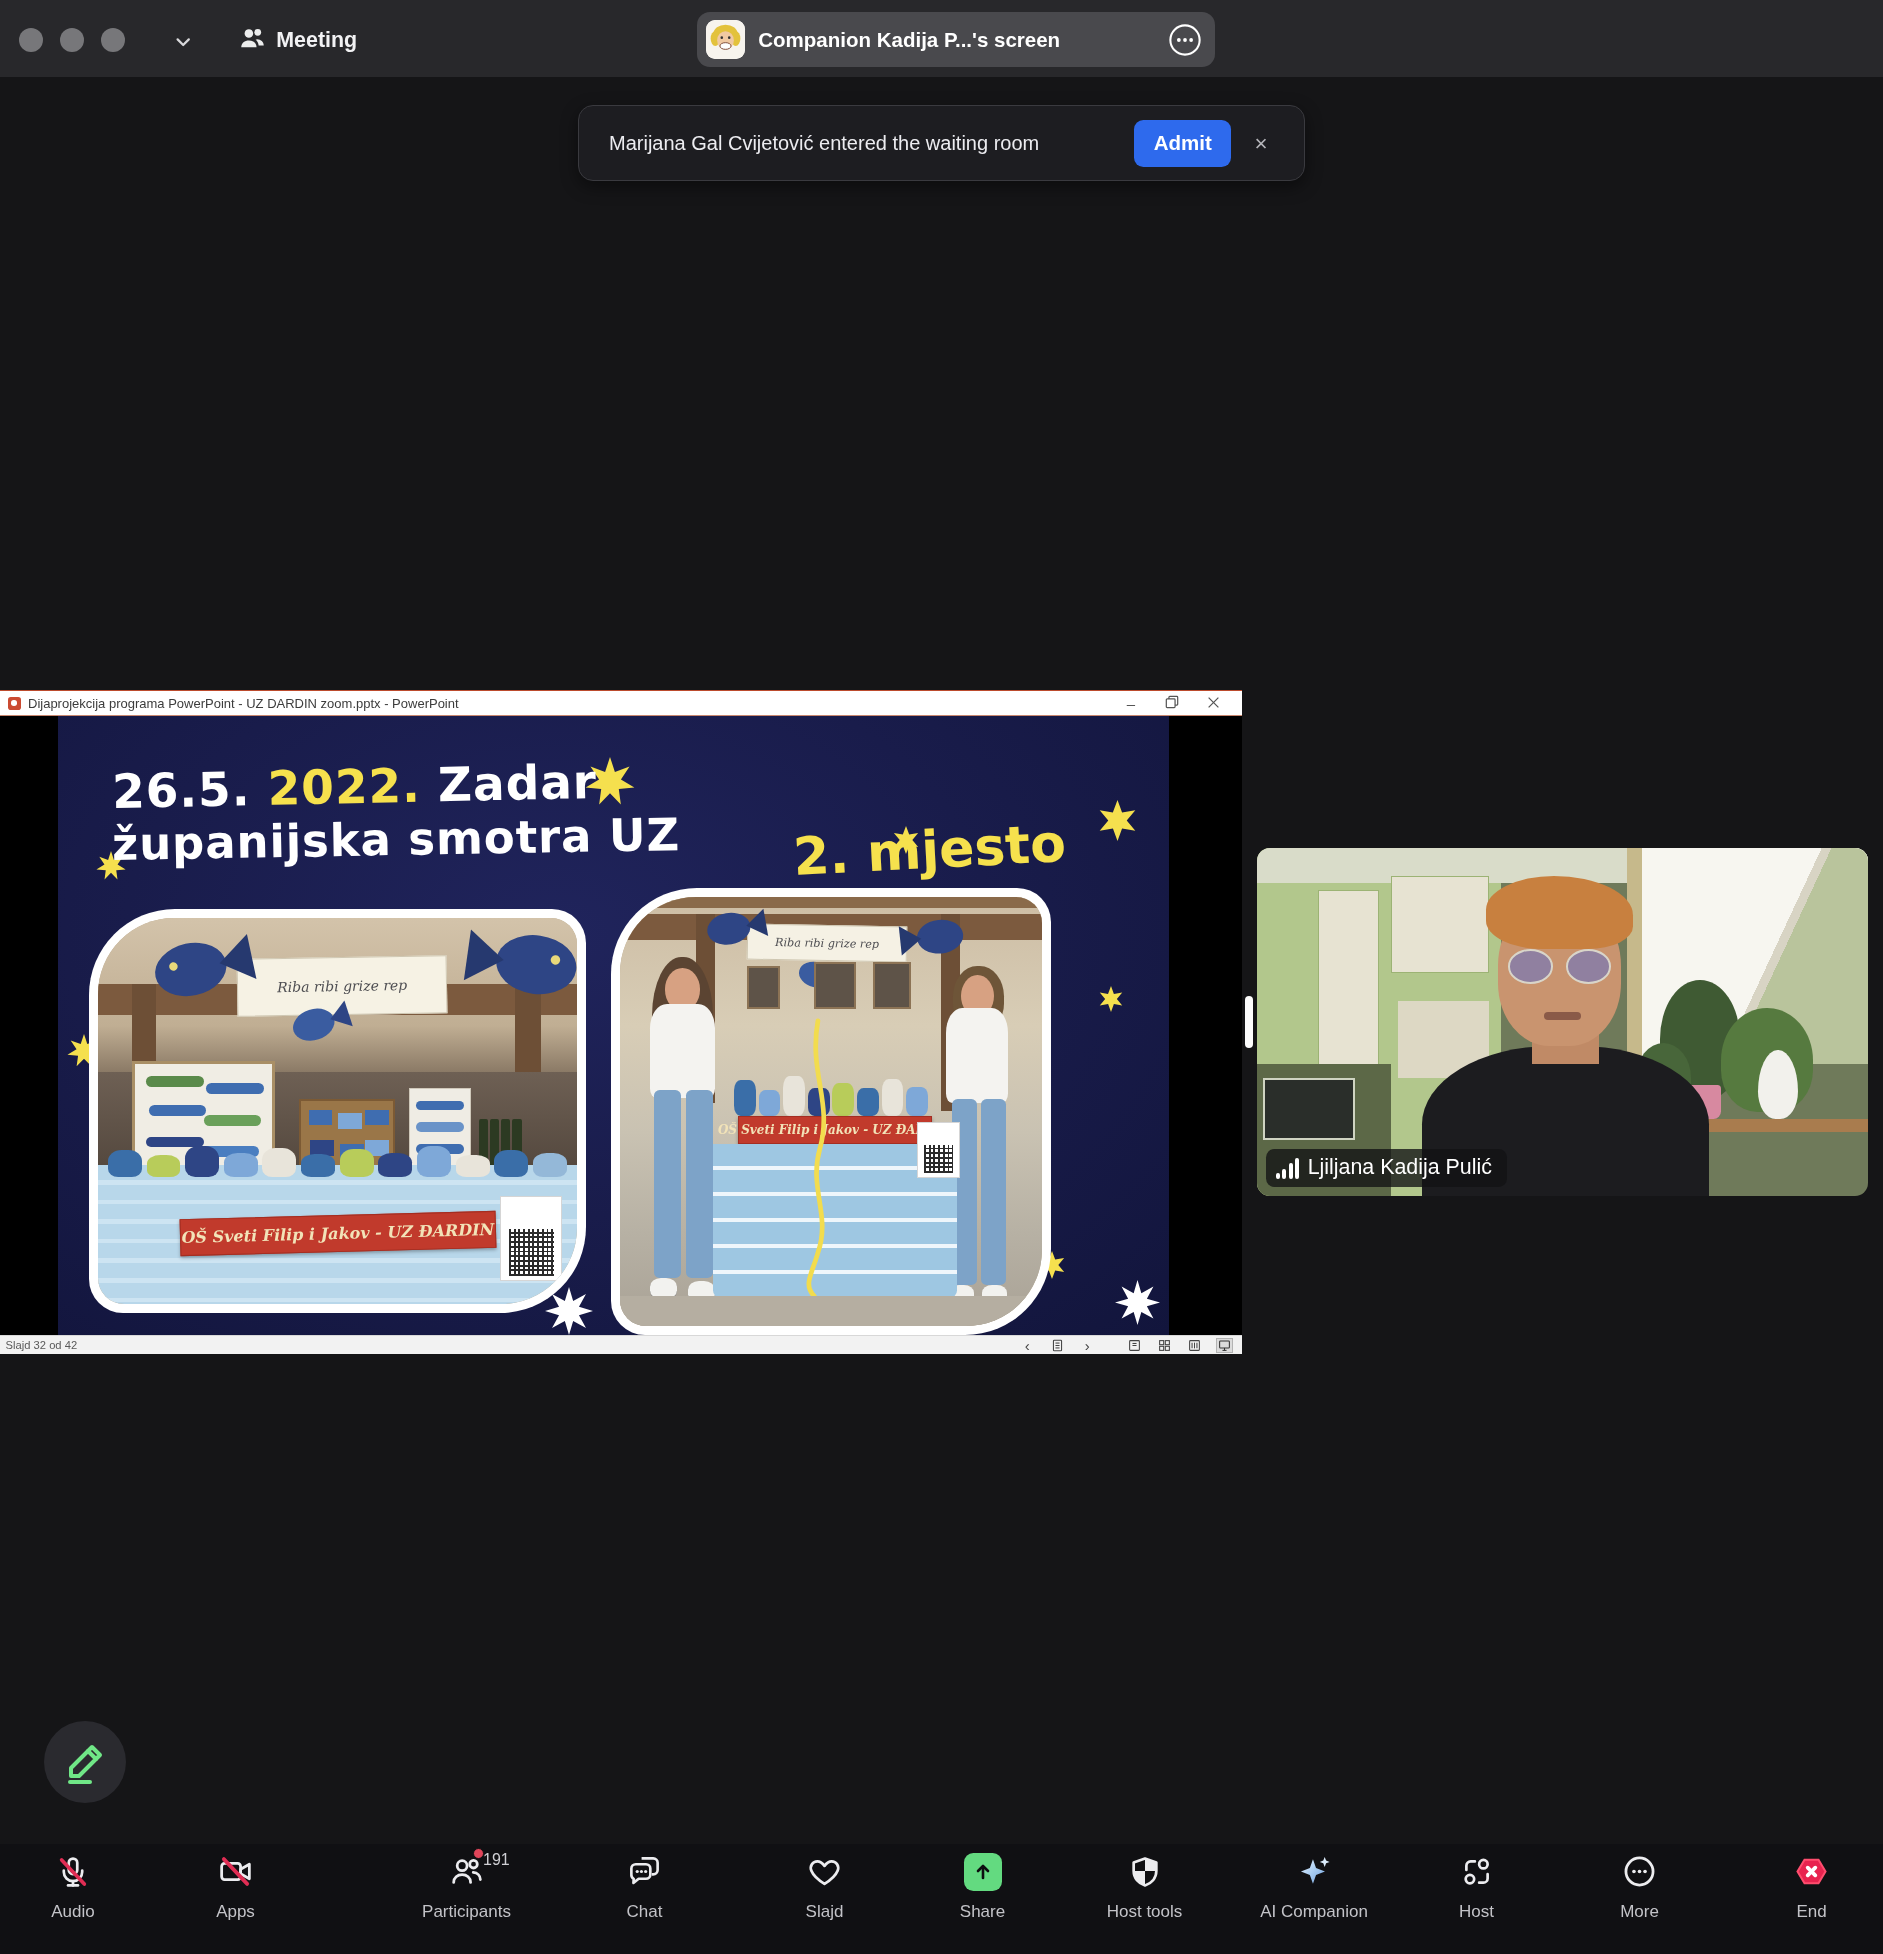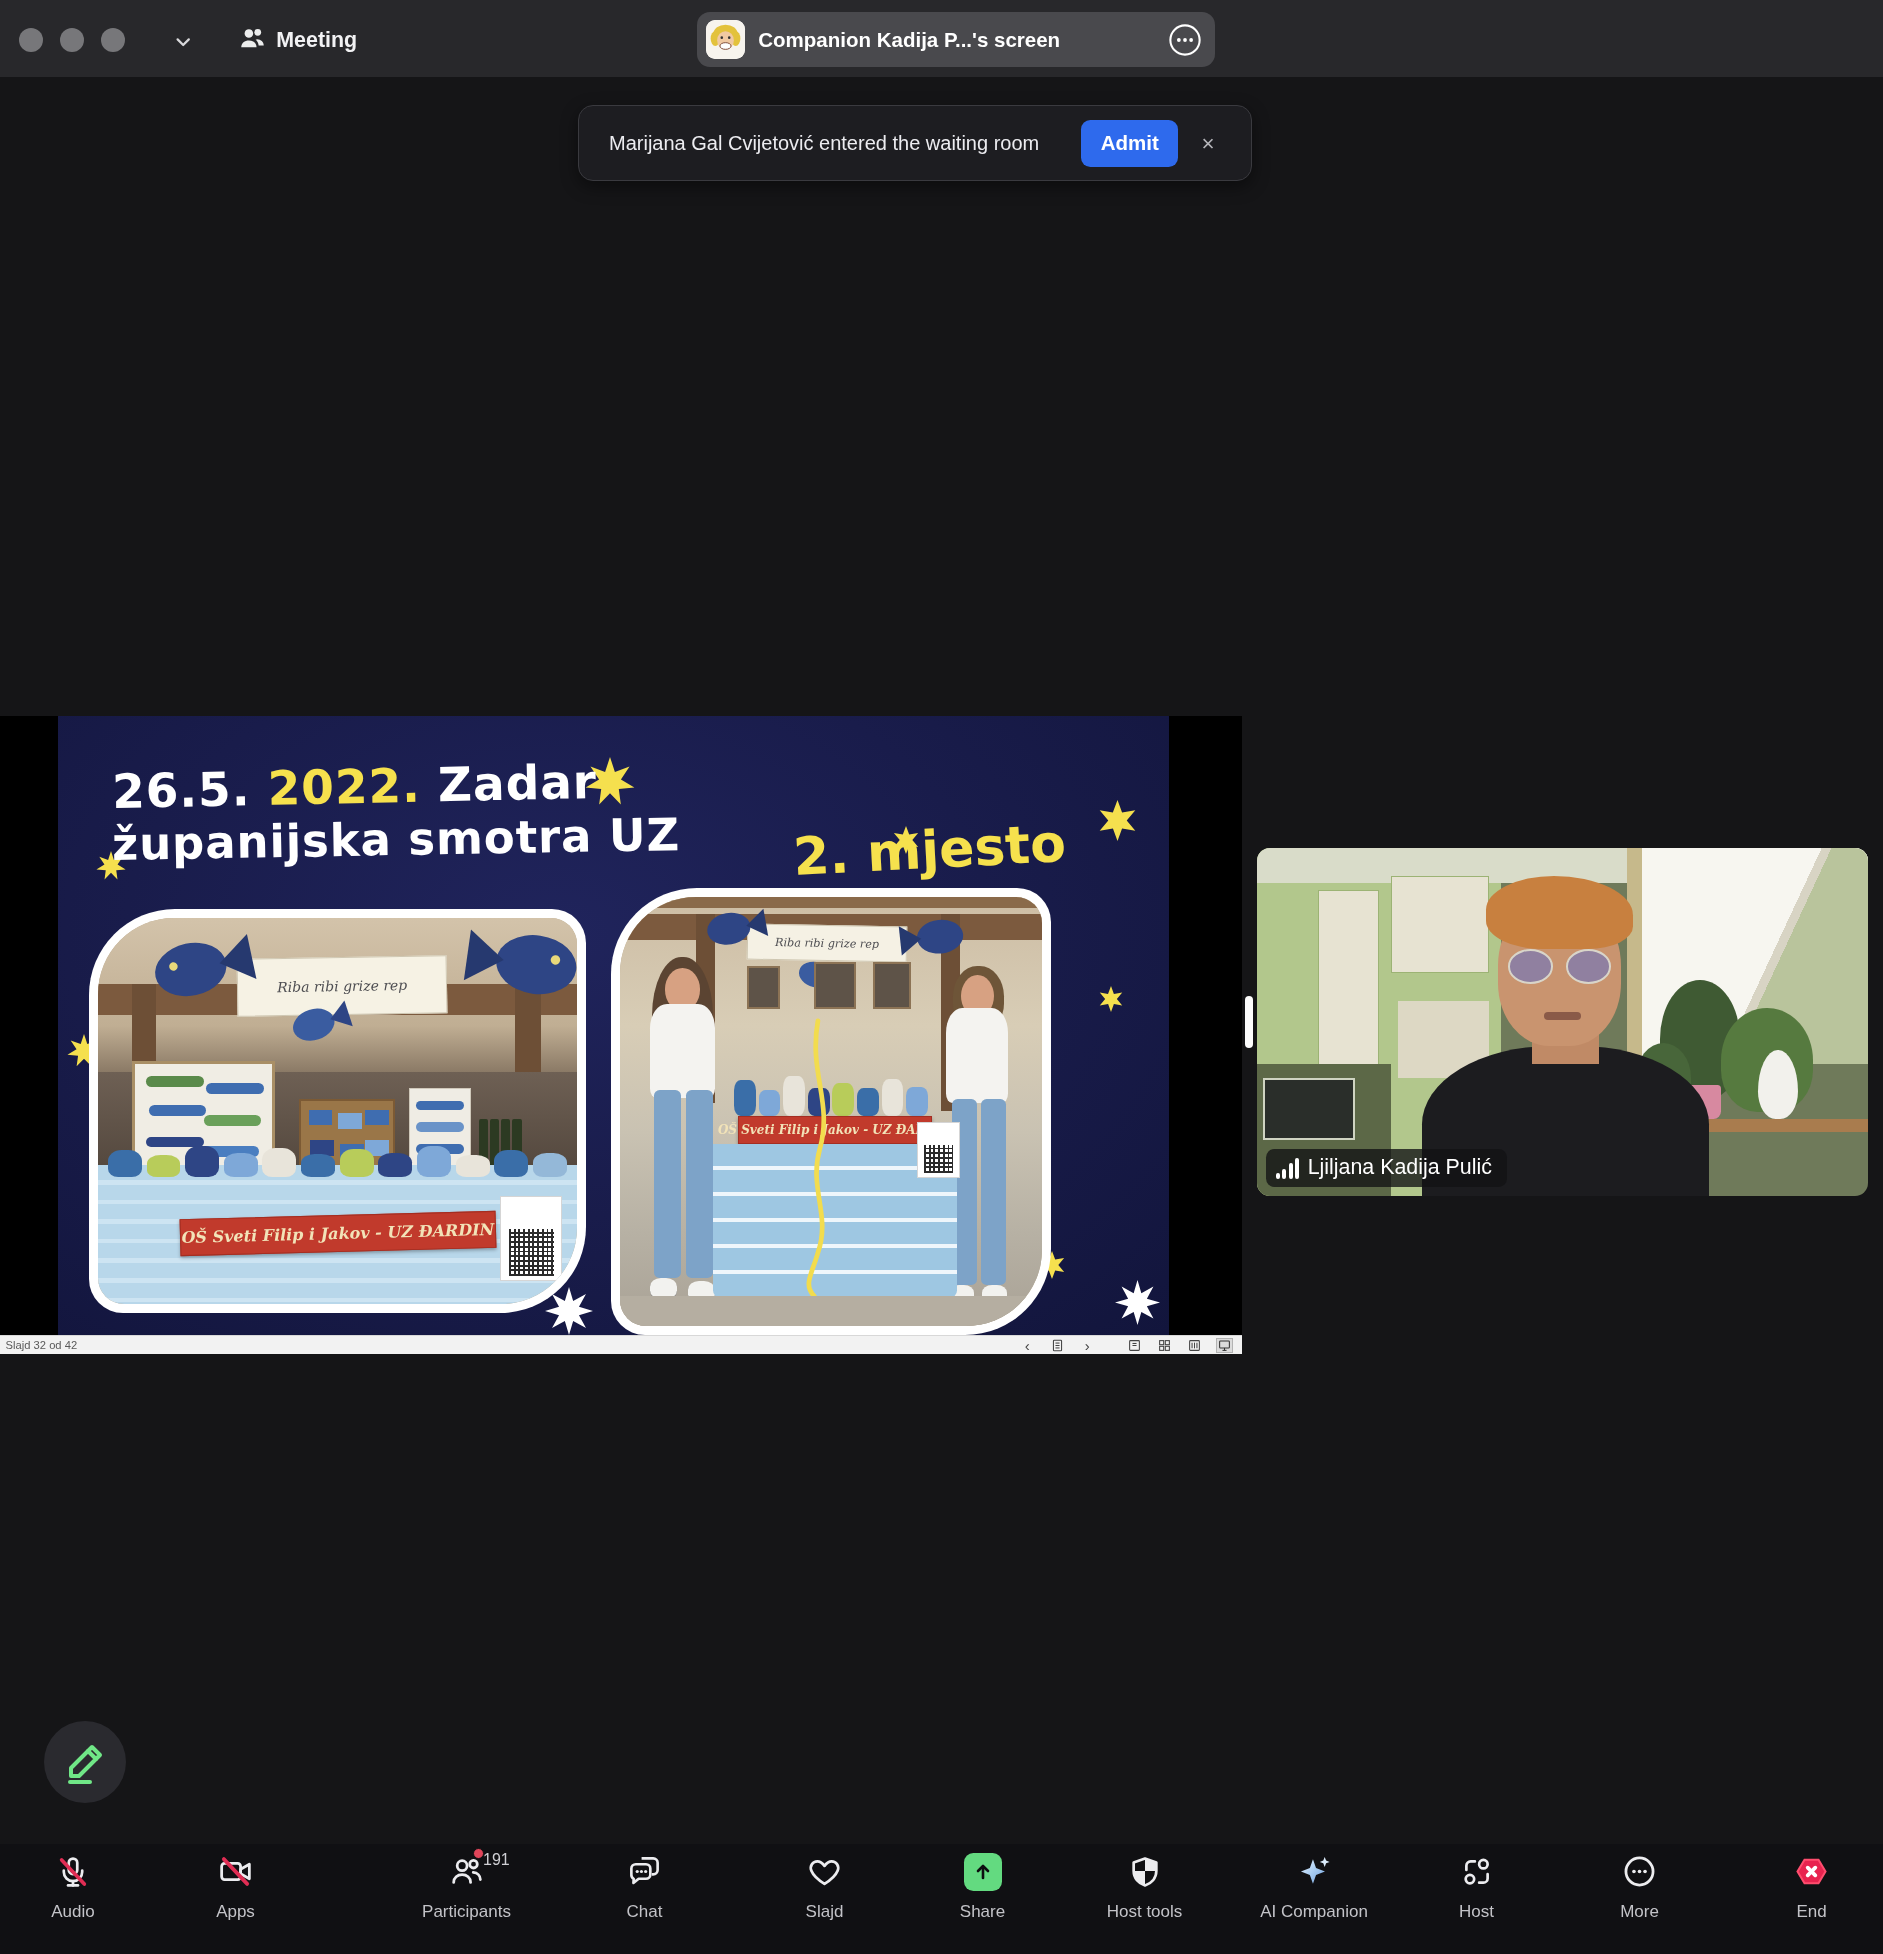--- a/index.html
+++ b/index.html
@@ -13,21 +13,21 @@
   .tl1{ left:18.6px; } .tl2{ left:60px; } .tl3{ left:101px; }
   .topbar-chevron { position:absolute; left:172px; top:31px; width:22.4px; height:22.4px; }
   .meeting-wrap { position:absolute; left:237px; top:24px; display:flex; align-items:center; gap:9.3px; }
   .meeting-label { color:#f2f2f4; font-size:21.4px; font-weight:700; }
   .share-pill { position:absolute; left:697px; top:12px; width:518px; height:55px; background:#49494d; border-radius:13px; display:flex; align-items:center; padding:0 13px 0 9.3px; }
   .pill-avatar { width:39px; height:39px; border-radius:9.3px; background:#fff; overflow:hidden; flex:0 0 auto; }
   .pill-title { color:#ffffff; font-size:20.5px; font-weight:700; margin-left:13px; flex:1 1 auto; white-space:nowrap; overflow:hidden; }
   .pill-ellipsis { width:34px; height:34px; flex:0 0 auto; }
 
   
-  .notif { position:absolute; left:578px; top:105px; width:674px; height:76px; background:#1d1d21; border:0.9px solid #3a3a3f; border-radius:15px; display:flex; align-items:center; padding:0 22.4px 0 30px; box-shadow:0 5.6px 17px rgba(0,0,0,.45); }
+  .notif { position:absolute; left:578px; top:105px; width:727px; height:76px; background:#1d1d21; border:0.9px solid #3a3a3f; border-radius:15px; display:flex; align-items:center; padding:0 22.4px 0 30px; box-shadow:0 5.6px 17px rgba(0,0,0,.45); }
   .notif-msg { color:#ececf0; font-size:20px; flex:1 1 auto; }
   .admit-btn { width:97px; height:47px; background:#2e6aed; color:#fff; font-size:20.5px; font-weight:700; border:none; border-radius:9.3px; cursor:pointer; flex:0 0 auto; }
   .notif-close { width:41px; height:41px; margin-left:9.3px; background:none; border:none; color:#b6b6bb; font-size:22.4px; cursor:pointer; flex:0 0 auto; line-height:41px; text-align:center; }
 
   
   .ppt-window { position:absolute; left:0; top:690px; width:1242px; height:664px; }
   .ppt-titlebar { position:absolute; left:0; top:0; width:100%; height:26px; background:#ffffff; border-top:1.9px solid #bc4b2d; border-bottom:0.9px solid #c9876f; display:flex; align-items:center; padding:0 7.5px; }
   .ppt-app-icon { width:13px; height:13px; border-radius:2.8px; background:#cb4b32; position:relative; flex:0 0 auto; }
   .ppt-app-icon::after { content:""; position:absolute; left:3.7px; top:3.7px; width:5.6px; height:5.6px; border-radius:50%; background:#fff; }
   .ppt-title { color:#3c3c3c; font-size:13px; margin-left:7.5px; flex:1 1 auto; white-space:nowrap; overflow:hidden; }
@@ -197,20 +197,39 @@
     </div>
   </div>
 
   <div class="notif">
     <span class="notif-msg">Marijana Gal Cvijetović entered the waiting room</span>
     <button class="admit-btn">Admit</button>
     <button class="notif-close">×</button>
   </div>
 
   <div class="ppt-window">
+    <div class="ppt-titlebar">
+      <span class="ppt-app-icon"></span>
+      <span class="ppt-title">Dijaprojekcija programa PowerPoint  -  UZ DARDIN zoom.pptx - PowerPoint</span>
+      <span class="ppt-ctrls">
+        <span class="ppt-ctrl">–</span>
+        <span class="ppt-ctrl">
+          <svg viewBox="0 0 16 16" width="14" height="14" fill="none" stroke="#555" stroke-width="1.4">
+              <rect x="4.5" y="1.5" width="10" height="10" rx="1"></rect>
+              <rect x="1.5" y="4.5" width="10" height="10" rx="1" fill="#fff"></rect>
+            </svg>
+        </span>
+        <span class="ppt-ctrl">
+          <svg viewBox="0 0 16 16" width="13" height="13" stroke="#555" stroke-width="1.5">
+              <line x1="2" y1="2" x2="14" y2="14"></line>
+              <line x1="14" y1="2" x2="2" y2="14"></line>
+            </svg>
+        </span>
+      </span>
+    </div>
 
     <div class="slide-area">
       <div class="slide">
         <div id="star-layer">
             <svg width="50" height="50" style="left: 527px; top: 41px;" viewBox="0 0 54 54">
               <polygon points="27.0,0.0 32.3,16.1 48.1,10.2 38.8,24.3 53.3,33.0 36.5,34.6 38.7,51.3 27.0,39.1 15.3,51.3 17.5,34.6 0.7,33.0 15.2,24.3 5.9,10.2 21.7,16.1" fill="#f5e04e"></polygon>
             </svg>
             <svg width="28" height="28" style="left: 834px; top: 110px;" viewBox="0 0 30 30">
               <polygon points="15.0,0.0 18.4,9.2 28.0,7.5 21.8,15.0 28.0,22.5 18.4,20.8 15.0,30.0 11.6,20.8 2.0,22.5 8.3,15.0 2.0,7.5 11.6,9.2" fill="#f5e04e"></polygon>
             </svg>

